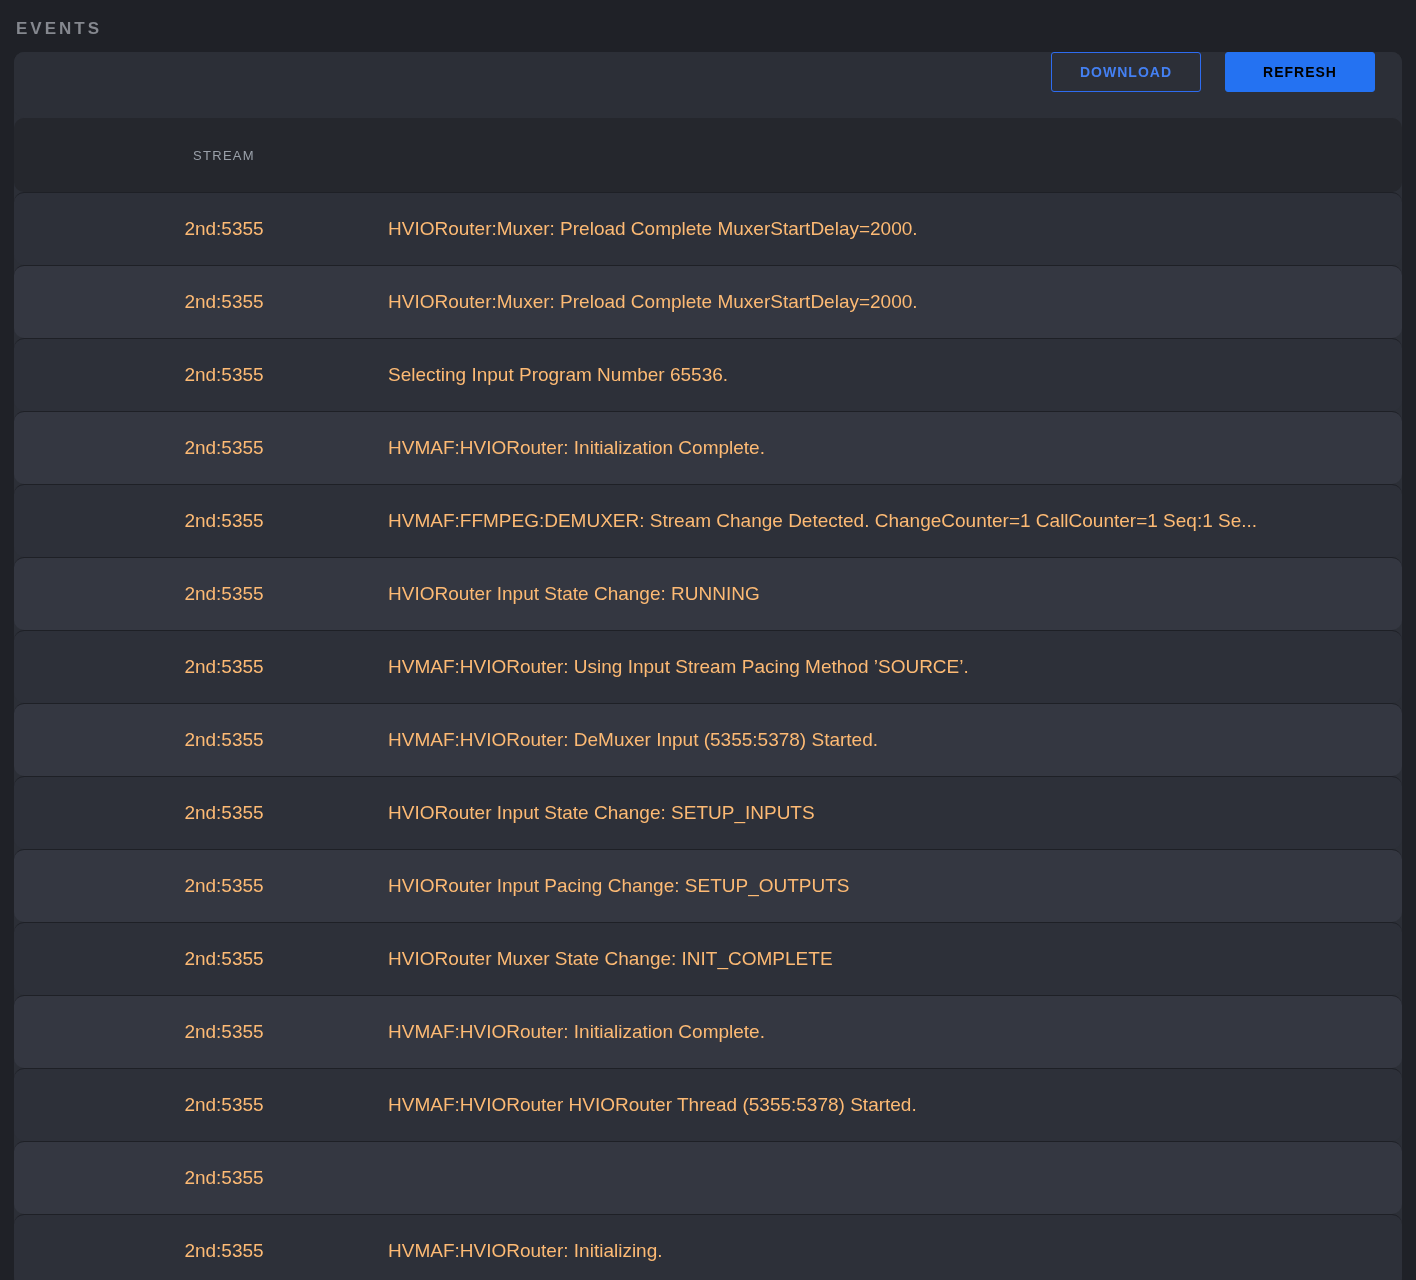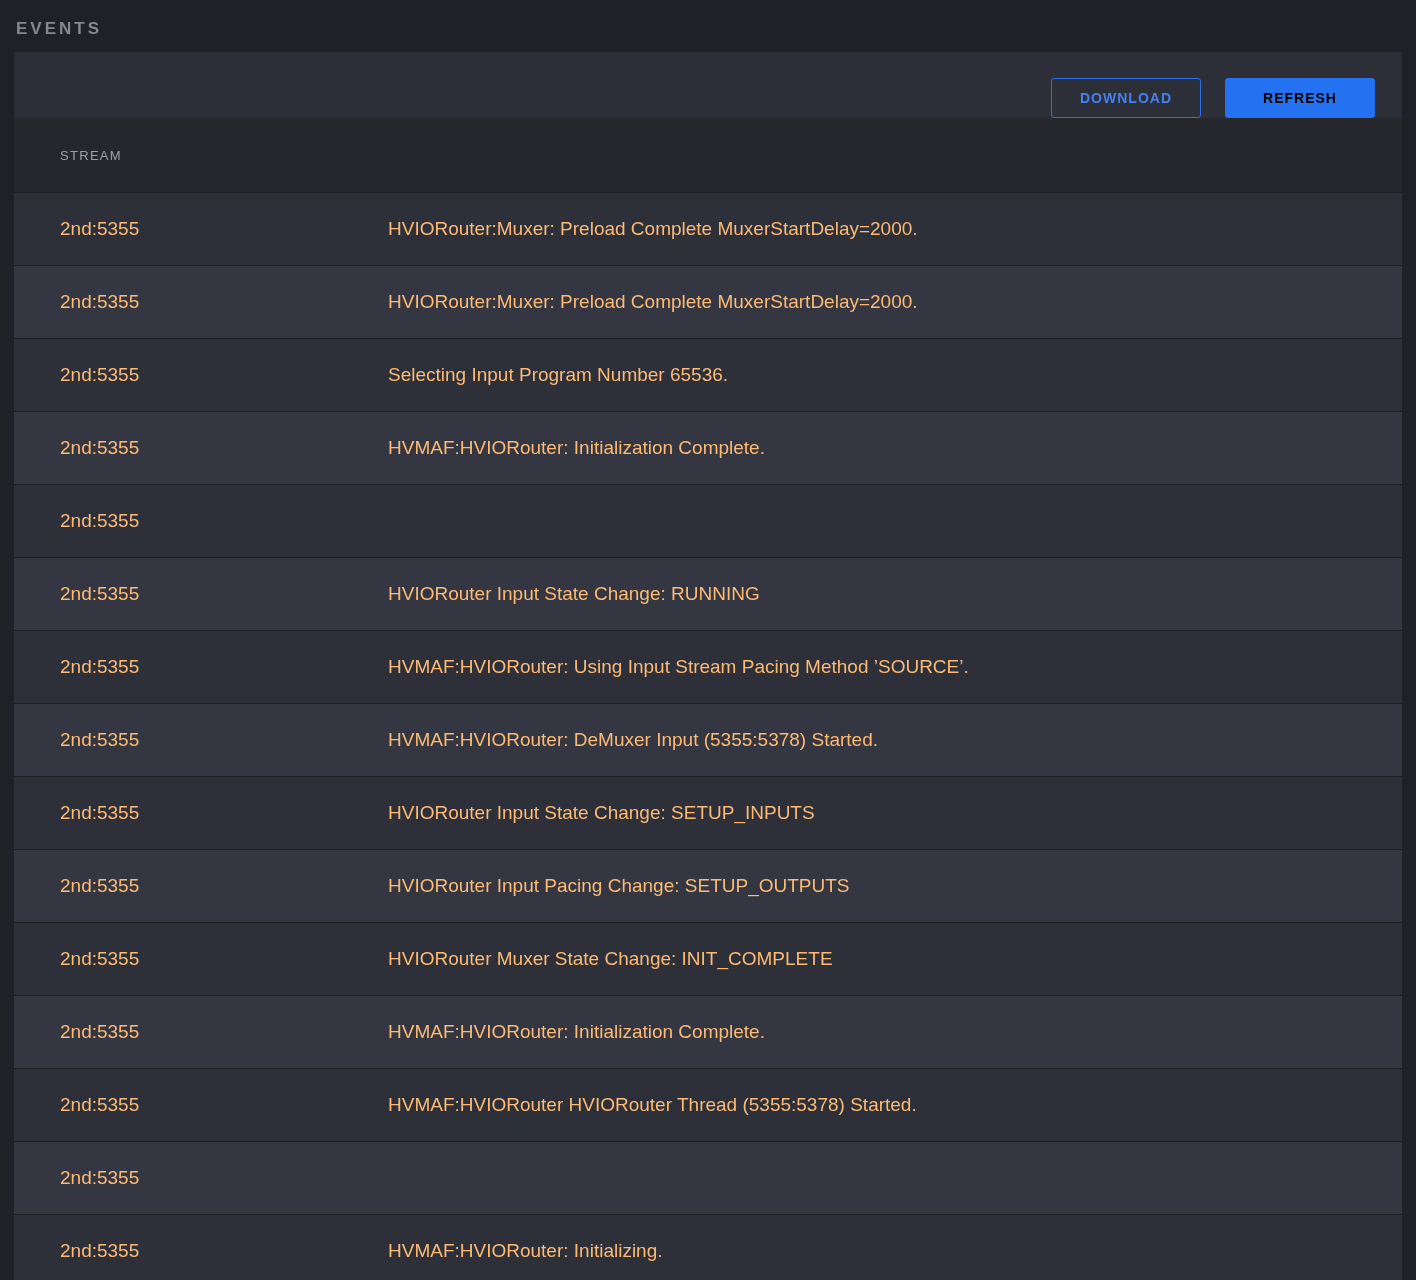--- a/index.html
+++ b/index.html
@@ -1,36 +1,36 @@
 <!DOCTYPE html>
 <html><head>
 <meta charset="utf-8">
 <style>
-  * { margin:0; padding:0; box-sizing:border-box; }
+  * { margin:0; padding:0; box-sizing:border-box;border-radius:10px; }
   html,body { width:1416px; height:1280px; overflow:hidden; }
   body {
     background:#1f2127;
     font-family:"Liberation Sans", sans-serif;
     -webkit-font-smoothing:antialiased;
   }
   .page-title {
     padding:19px 16px 13px 16px;
     color:#85888f;
     font-size:17px;
     font-weight:700;
     letter-spacing:3px;
   }
   .panel {
     margin:0 14px;
     background:#2c2f37;
   }
   .toolbar {
     height:66px;
     display:flex;
-    align-items:flex-end;
+    align-items:flex-start;
     justify-content:flex-end;
     gap:24px;
     padding-right:27px;
     background:#2c2f37;
   }
   .btn {
     height:40px;
     min-width:150px;
     padding:0 24px;
     font-family:"Liberation Sans", sans-serif;
@@ -57,20 +57,21 @@
     align-items:center;
     color:#9aa0a9;
     font-size:13px;
     font-weight:400;
     letter-spacing:1.3px;
   }
   .cell { flex:none; }
   .cell.stream {
     width:374px;
     padding-left:46px;
+    text-align:center;
   }
   .cell.message {
     flex:1 1 auto;
     padding-right:14px;
     white-space:nowrap;
     overflow:hidden;
   }
   .row {
     height:73px;
     display:flex;
@@ -115,20 +116,21 @@
     <div class="cell message">Selecting Input Program Number 65536.</div>
   </div>
 
   <div class="row">
     <div class="cell stream">2nd:5355</div>
     <div class="cell message">HVMAF:HVIORouter: Initialization Complete.</div>
   </div>
 
   <div class="row">
     <div class="cell stream">2nd:5355</div>
+    <div class="cell message">HVMAF:FFMPEG:DEMUXER: Stream Change Detected. ChangeCounter=1 CallCounter=1 Seq:1 Se...</div>
   </div>
 
   <div class="row">
     <div class="cell stream">2nd:5355</div>
     <div class="cell message">HVIORouter Input State Change: RUNNING</div>
   </div>
 
   <div class="row">
     <div class="cell stream">2nd:5355</div>
     <div class="cell message">HVMAF:HVIORouter: Using Input Stream Pacing Method ’SOURCE’.</div>

